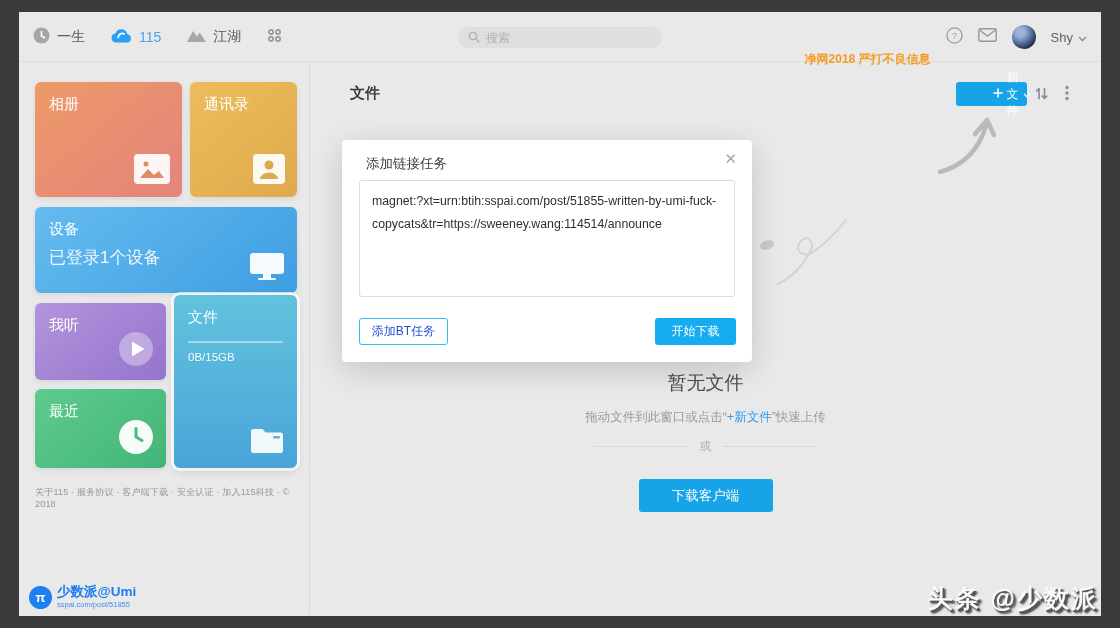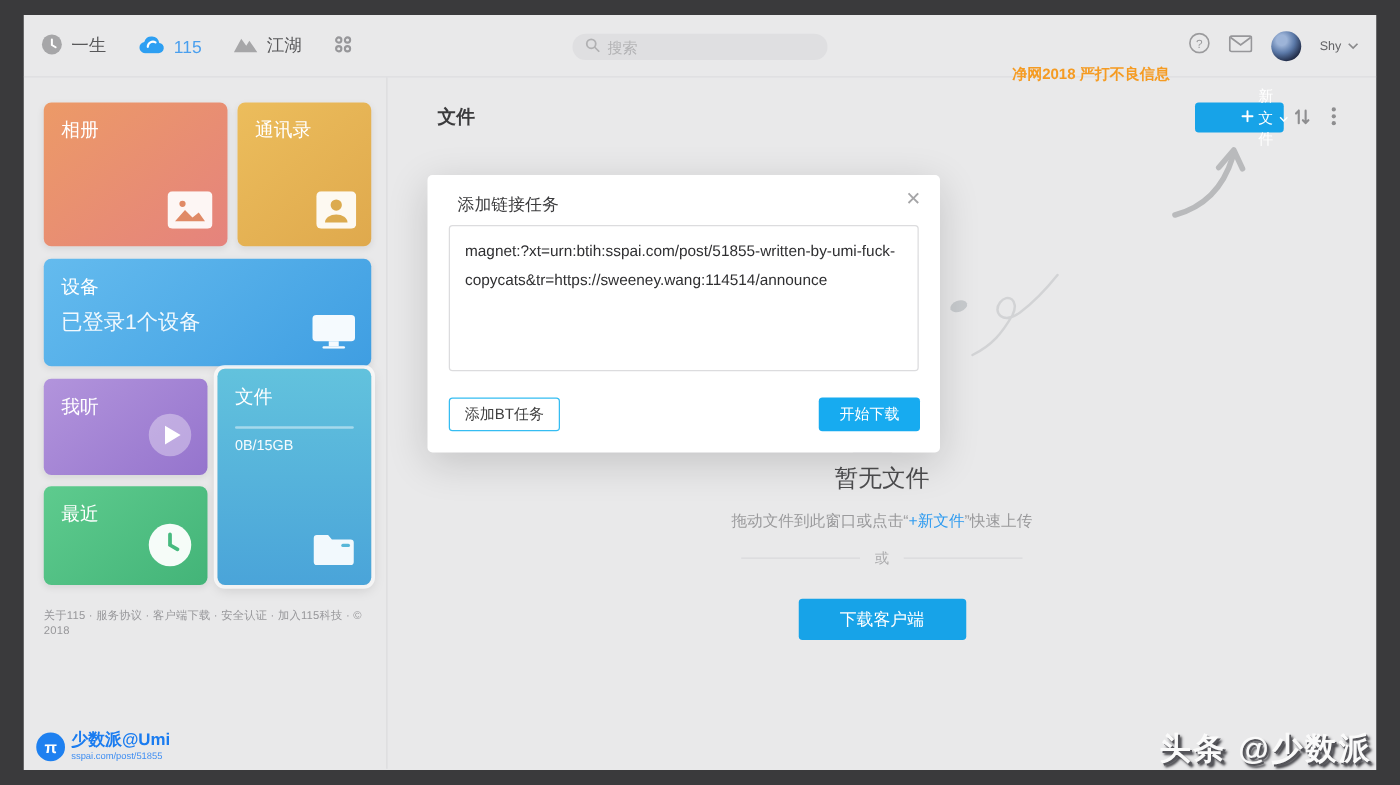--- a/index.html
+++ b/index.html
@@ -22,21 +22,21 @@
     padding-left:10px; gap:6px; }
   .nav-search input { border:none; background:transparent; outline:none;
     font-size:12px; color:#77777a; width:160px;
     font-family:"Liberation Sans","DejaVu Sans",sans-serif; }
   .nav-search input::placeholder { color:#b3b3b5; }
   .nav-right { position:absolute; right:14px; top:0; height:50px;
     display:flex; align-items:center; gap:15px; }
   .notice { font-size:12px; font-weight:bold; color:#f59b22;margin-top:44px; }
   .avatar { width:24px; height:24px; border-radius:50%;
     background:radial-gradient(circle at 35% 30%, #9db4d8 0 18%, #5b79a8 45%, #1d2640 78%); }
-  .user { display:flex; gap:5px; font-size:10px; color:#636366; }
+  .user { display:flex; gap:5px; font-size:13px; color:#636366; }
 
   
   .page-body { display:flex; height:553px; }
   .sidebar { position:relative; width:291px; border-right:1px solid #dbdbdd; flex:none; }
   .main { position:relative; flex:1; }
 
   
   .tile { position:absolute; border-radius:6px; padding:13px 14px; color:#fff;
     font-size:15px; box-shadow:0 2px 6px rgba(0,0,0,.08); cursor:pointer; }
   .tile-albums  { left:16px;  top:20px;  width:147px; height:115px;
@@ -100,21 +100,21 @@
     background:#fff; border-radius:4px; box-shadow:0 8px 32px rgba(0,0,0,.16);
     z-index:10; }
   .modal-title { position:absolute; left:24px; top:15px; font-size:13.5px; color:#3c3c3e; }
   .modal-close { position:absolute; right:15px; top:10px; font-size:15px;
     color:#a5a5a7; background:none; border:none; cursor:pointer; }
   .magnet-input { position:absolute; left:17px; top:40px; width:376px; height:117px;
     border:1px solid #dcdcde; border-radius:3px; padding:9px 12px; resize:none;
     font-size:12.3px; color:#2f2f31; line-height:1.85; outline:none;
     font-family:"Liberation Sans","DejaVu Sans",sans-serif; }
   .bt-btn { position:absolute; left:17px; bottom:17px; width:89px; height:27px;
-    background:#fff; border:1px solid #35bdf2; border-radius:3px; color:#404040;
+    background:#fff; border:1px solid #35bdf2; border-radius:3px; color:#1d4ed8;
     font-size:12px; cursor:pointer; font-family:inherit; }
   .start-btn { position:absolute; right:16px; bottom:17px; width:81px; height:27px;
     background:#17abf0; border:none; border-radius:3px; color:#fff; font-size:12px;
     cursor:pointer; font-family:inherit; }
 
   
   .watermark { position:absolute; right:3px; bottom:1px; font-size:25px;
     font-weight:800; letter-spacing:2px; color:#fafafa;
     text-shadow:1.5px 1.5px 0 #55555a, 3px 3px 2px rgba(40,40,45,.9); }
 </style>

